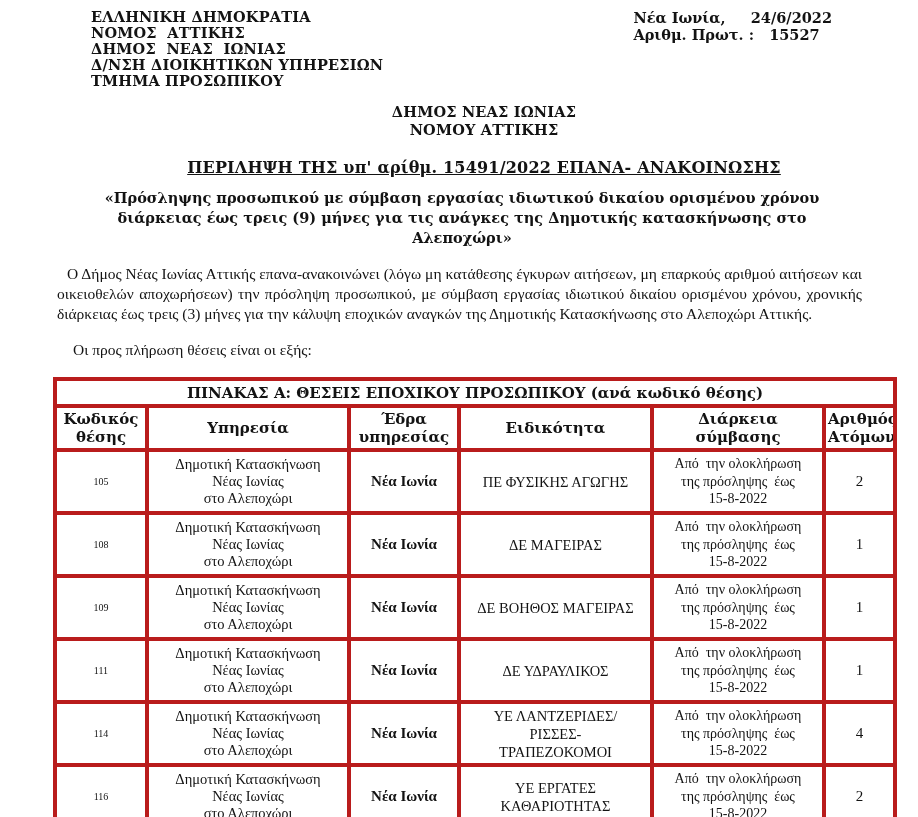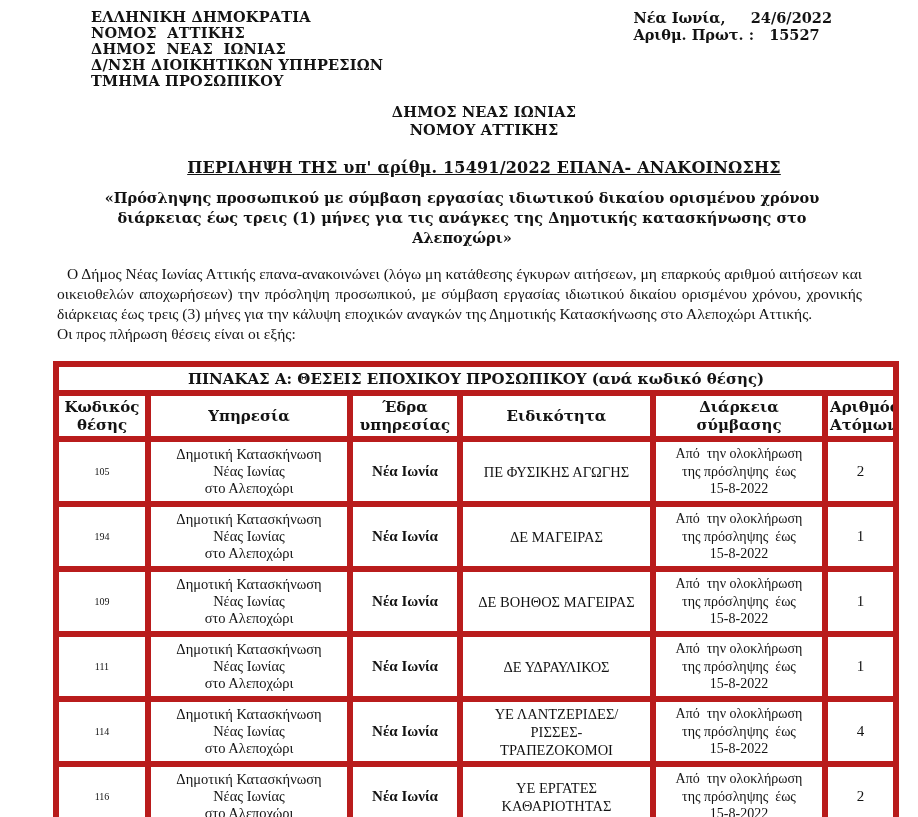--- a/index.html
+++ b/index.html
@@ -80,33 +80,33 @@
     margin-top: 16px;
   }
   .main-paragraph {
     margin: 0;
     font-size: 15.5px;
     line-height: 20px;
     text-align: justify;
     text-indent: 10px;
   }
   .positions-intro {
-    margin: 0;
+    margin: 16px;
     font-size: 15.5px;
     line-height: 20px;
   }
   
   .positions-table {
     margin: 17px 0 0 53px;
     width: 840px;
     border-collapse: collapse;
     table-layout: fixed;
   }
   .positions-table td, .positions-table th {
-    border: 6px solid #b91c1c;
+    border: 4px solid #b91c1c;
     padding: 1px 2px;
     text-align: center;
     vertical-align: middle;
     overflow: hidden;
   }
   .table-title-cell {
     font-size: 15px;
     height: 21px;
     padding: 0 2px;
   }
@@ -163,21 +163,21 @@
       <div class="lh-line">Αριθμ. Πρωτ. :   15527</div>
     </div>
   </div>
 
   <div class="center-block">
     <div class="center-line bold-head center-block-top">ΔΗΜΟΣ ΝΕΑΣ ΙΩΝΙΑΣ</div>
     <div class="center-line bold-head">ΝΟΜΟΥ ΑΤΤΙΚΗΣ</div>
     <div class="summary-title bold-head">ΠΕΡΙΛΗΨΗ ΤΗΣ υπ' αρίθμ. 15491/2022 ΕΠΑΝΑ- ΑΝΑΚΟΙΝΩΣΗΣ</div>
   </div>
 
-  <div class="subtitle bold-head">«Πρόσληψης προσωπικού με σύμβαση εργασίας ιδιωτικού δικαίου ορισμένου χρόνου διάρκειας έως τρεις (1) μήνες για τις ανάγκες της Δημοτικής κατασκήνωσης στο Αλεποχώρι»</div>
+  <div class="subtitle bold-head">«Πρόσληψης προσωπικού με σύμβαση εργασίας ιδιωτικού δικαίου ορισμένου χρόνου διάρκειας έως τρεις (9) μήνες για τις ανάγκες της Δημοτικής κατασκήνωσης στο Αλεποχώρι»</div>
 
   <div class="body-text">
     <p class="main-paragraph">Ο Δήμος Νέας Ιωνίας Αττικής επανα-ανακοινώνει (λόγω μη κατάθεσης έγκυρων αιτήσεων, μη επαρκούς αριθμού αιτήσεων και οικειοθελών αποχωρήσεων) την πρόσληψη προσωπικού,  με σύμβαση εργασίας ιδιωτικού δικαίου ορισμένου χρόνου, χρονικής διάρκειας έως τρεις (3) μήνες για την κάλυψη εποχικών αναγκών της Δημοτικής Κατασκήνωσης στο Αλεποχώρι Αττικής.</p>
     <p class="positions-intro">Οι προς πλήρωση θέσεις είναι οι εξής:</p>
   </div>
 
   <table class="positions-table">
     <colgroup>
       <col style="width:92px">
       <col style="width:202px">
@@ -208,21 +208,21 @@
 Νέας Ιωνίας
 στο Αλεποχώρι</td>
         <td class="cell-seat">Νέα Ιωνία</td>
         <td class="cell-specialty">ΠΕ ΦΥΣΙΚΗΣ ΑΓΩΓΗΣ</td>
         <td class="cell-duration">Από  την ολοκλήρωση
 της πρόσληψης  έως
 15-8-2022</td>
         <td class="cell-count">2</td>
       </tr>
       <tr class="data-row">
-        <td class="cell-code">194</td>
+        <td class="cell-code">108</td>
         <td class="cell-service">Δημοτική Κατασκήνωση
 Νέας Ιωνίας
 στο Αλεποχώρι</td>
         <td class="cell-seat">Νέα Ιωνία</td>
         <td class="cell-specialty">ΔΕ ΜΑΓΕΙΡΑΣ</td>
         <td class="cell-duration">Από  την ολοκλήρωση
 της πρόσληψης  έως
 15-8-2022</td>
         <td class="cell-count">1</td>
       </tr>

